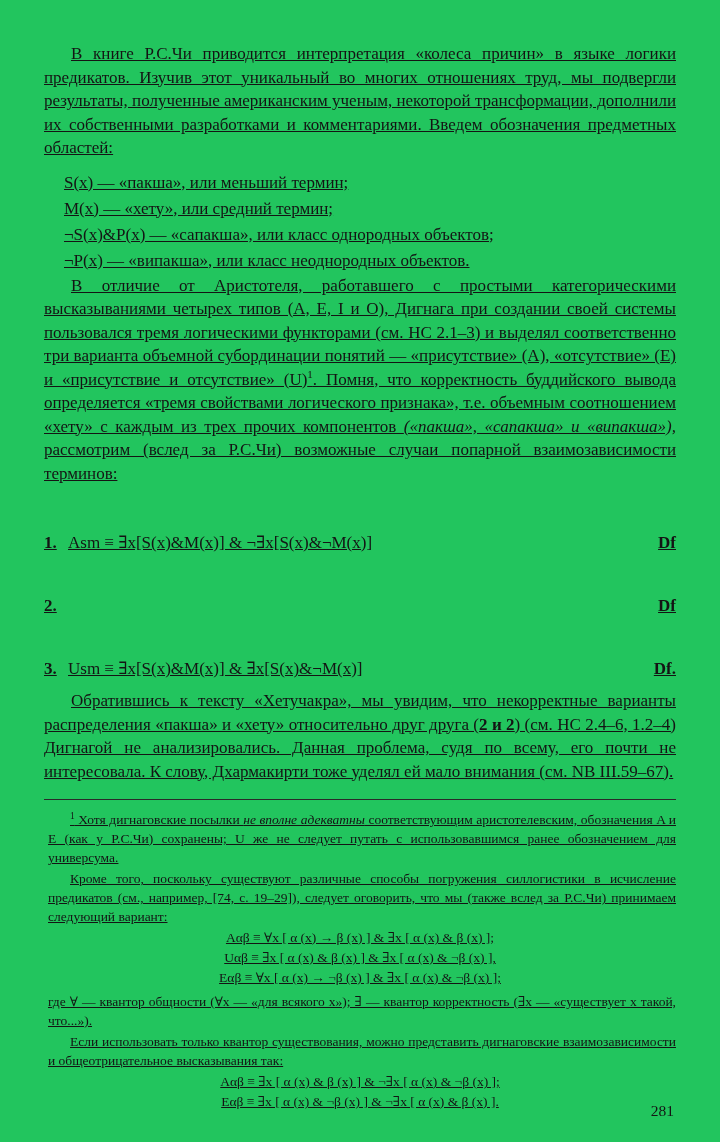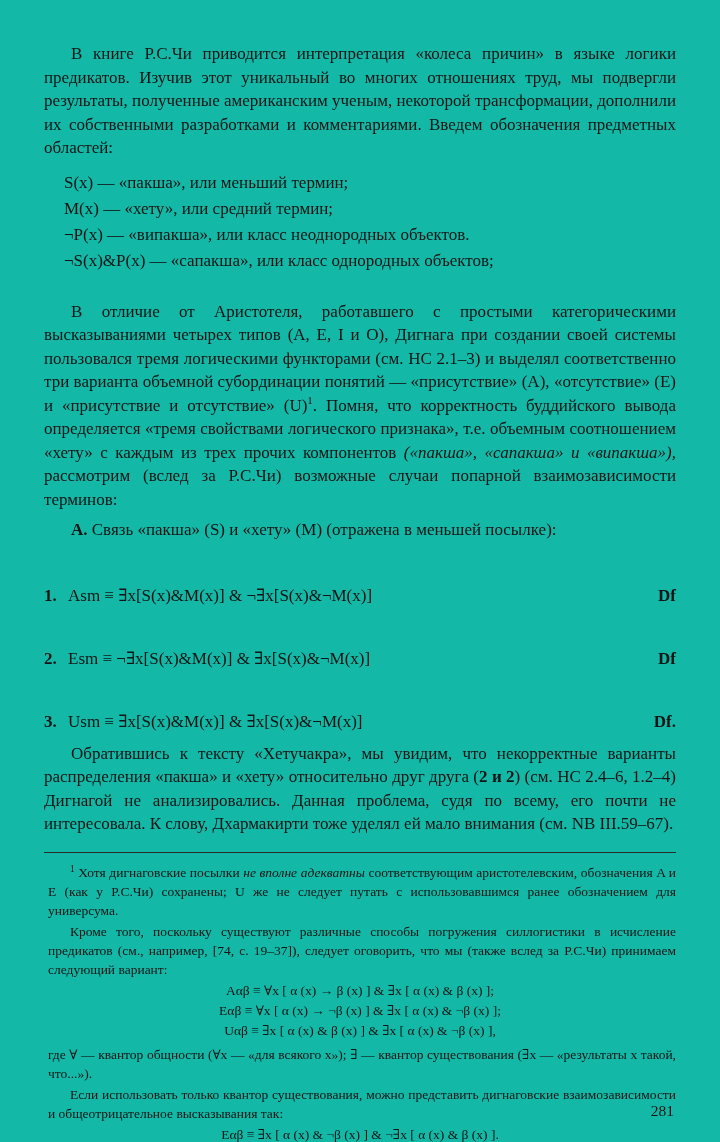--- a/index.html
+++ b/index.html
@@ -12,37 +12,38 @@
     height: 1142px;
     font-family: "Liberation Serif", "DejaVu Serif", serif;
     color: #141414;
   }
   .page {
     position: relative;
     box-sizing: border-box;
     width: 720px;
     height: 1142px;
     padding: 42px 44px 24px 44px;
-    background: #14b8a6;
+    background: #22c55e;
     overflow: hidden;
+    text-decoration: underline;
   }
   .para {
     font-size: 17px;
     line-height: 23.5px;
     text-align: justify;
     margin: 0 0 7px 0;
   }
   .indent { text-indent: 27px; }
   .fnref {
     font-size: 11px;
     vertical-align: super;
     line-height: 0;
   }
   .defs {
-    margin: 10px 0 26px 20px;
+    margin: 10px 0 0 20px;
     font-size: 17px;
     line-height: 26px;
   }
   .def-line { white-space: nowrap; }
   .case-para { margin-bottom: 3px; }
   .formula-row {
     display: flex;
     align-items: baseline;
     font-size: 17px;
     line-height: 25px;
@@ -97,65 +98,64 @@
 </head>
 <body>
 
 <div class="page">
 
   <p class="para indent">В книге Р.С.Чи приводится интерпретация «колеса причин» в языке логики предикатов. Изучив этот уникальный во многих отношениях труд, мы подвергли результаты, полученные американским ученым, некоторой трансформации, дополнили их собственными разработками и комментариями. Введем обозначения предметных областей:</p>
 
   <div class="defs">
     <div class="def-line">S(x) — «пакша», или меньший термин;</div>
     <div class="def-line">M(x) — «хету», или средний термин;</div>
+    <div class="def-line">¬S(x)&amp;P(x) — «сапакша», или класс однородных объектов;</div>
     <div class="def-line">¬P(x) — «випакша», или класс неоднородных объектов.</div>
-    <div class="def-line">¬S(x)&amp;P(x) — «сапакша», или класс однородных объектов;</div>
   </div>
 
   <p class="para indent"><span>В отличие от Аристотеля, работавшего с простыми категорическими высказываниями четырех типов (A, E, I и O), Дигнага при создании своей системы пользовался тремя логическими функторами (см. HC 2.1–3) и выделял соответственно три варианта объемной субординации понятий — «присутствие» (A), «отсутствие» (E) и «присутствие и отсутствие» (U)</span><sup class="fnref">1</sup><span>. Помня, что корректность буддийского вывода определяется «тремя свойствами логического признака», т.е. объемным соотношением «хету» с каждым из трех прочих компонентов </span><i>(«пакша», «сапакша» и «випакша»),</i><span> рассмотрим (вслед за Р.С.Чи) возможные случаи попарной взаимозависимости терминов:</span></p>
 
-  <p class="para indent case-para"><b>А.</b><span> Связь «пакша» (S) и «хету» (M) (отражена в меньшей посылке):</span></p>
 
   <div class="formula-block">
     <div class="formula-row">
       <b class="fnum">1.</b>
       <span class="fbody">Asm ≡ ∃x[S(x)&amp;M(x)] &amp; ¬∃x[S(x)&amp;¬M(x)]</span>
       <b class="ftag">Df</b>
     </div>
     <div class="formula-row">
       <b class="fnum">2.</b>
-      <span class="fbody">Esm ≡ ¬∃x[S(x)&amp;M(x)] &amp; ∃x[S(x)&amp;¬M(x)]</span>
       <b class="ftag">Df</b>
     </div>
     <div class="formula-row">
       <b class="fnum">3.</b>
       <span class="fbody">Usm ≡ ∃x[S(x)&amp;M(x)] &amp; ∃x[S(x)&amp;¬M(x)]</span>
       <b class="ftag">Df.</b>
     </div>
   </div>
 
   <p class="para indent"><span>Обратившись к тексту «Хетучакра», мы увидим, что некорректные варианты распределения «пакша» и «хету» относительно друг друга (</span><b>2 и 2</b><span>) (см. HC 2.4–6, 1.2–4) Дигнагой не анализировались. Данная проблема, судя по всему, его почти не интересовала. К слову, Дхармакирти тоже уделял ей мало внимания (см. NB III.59–67).</span></p>
 
   <hr class="fn-rule">
 
   <div class="footnotes">
     <p class="fn indent-fn"><sup>1</sup><span> Хотя дигнаговские посылки </span><i>не вполне адекватны</i><span> соответствующим аристотелевским, обозначения A и E (как у Р.С.Чи) сохранены; U же не следует путать с использовавшимся ранее обозначением для универсума.</span></p>
 
-    <p class="fn indent-fn">Кроме того, поскольку существуют различные способы погружения силлогистики в исчисление предикатов (см., например, [74, с. 19–37]), следует оговорить, что мы (также вслед за Р.С.Чи) принимаем следующий вариант:</p>
+    <p class="fn indent-fn">Кроме того, поскольку существуют различные способы погружения силлогистики в исчисление предикатов (см., например, [74, с. 19–29]), следует оговорить, что мы (также вслед за Р.С.Чи) принимаем следующий вариант:</p>
 
     <div class="fn-formulas">
       <div class="fn-formula">Aαβ ≡ ∀x [ α (x) → β (x) ] &amp; ∃x [ α (x) &amp; β (x) ];</div>
+      <div class="fn-formula">Uαβ ≡ ∃x [ α (x) &amp; β (x) ] &amp; ∃x [ α (x) &amp; ¬β (x) ],</div>
       <div class="fn-formula">Eαβ ≡ ∀x [ α (x) → ¬β (x) ] &amp; ∃x [ α (x) &amp; ¬β (x) ];</div>
-      <div class="fn-formula">Uαβ ≡ ∃x [ α (x) &amp; β (x) ] &amp; ∃x [ α (x) &amp; ¬β (x) ],</div>
     </div>
 
-    <p class="fn">где ∀ — квантор общности (∀x — «для всякого x»); ∃ — квантор существования (∃x — «результаты x такой, что...»).</p>
+    <p class="fn">где ∀ — квантор общности (∀x — «для всякого x»); ∃ — квантор корректность (∃x — «существует x такой, что...»).</p>
 
     <p class="fn indent-fn">Если использовать только квантор существования, можно представить дигнаговские взаимозависимости и общеотрицательное высказывания так:</p>
 
     <div class="fn-formulas">
+      <div class="fn-formula">Aαβ ≡ ∃x [ α (x) &amp; β (x) ] &amp; ¬∃x [ α (x) &amp; ¬β (x) ];</div>
       <div class="fn-formula">Eαβ ≡ ∃x [ α (x) &amp; ¬β (x) ] &amp; ¬∃x [ α (x) &amp; β (x) ].</div>
     </div>
   </div>
 
   <div class="page-num">281</div>
 
 </div>
 
 </body></html>

